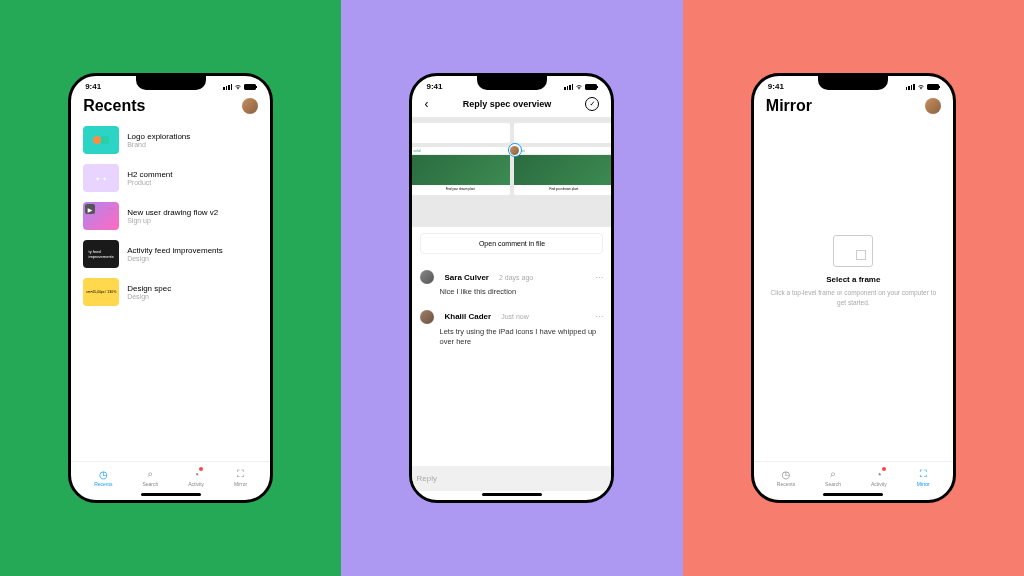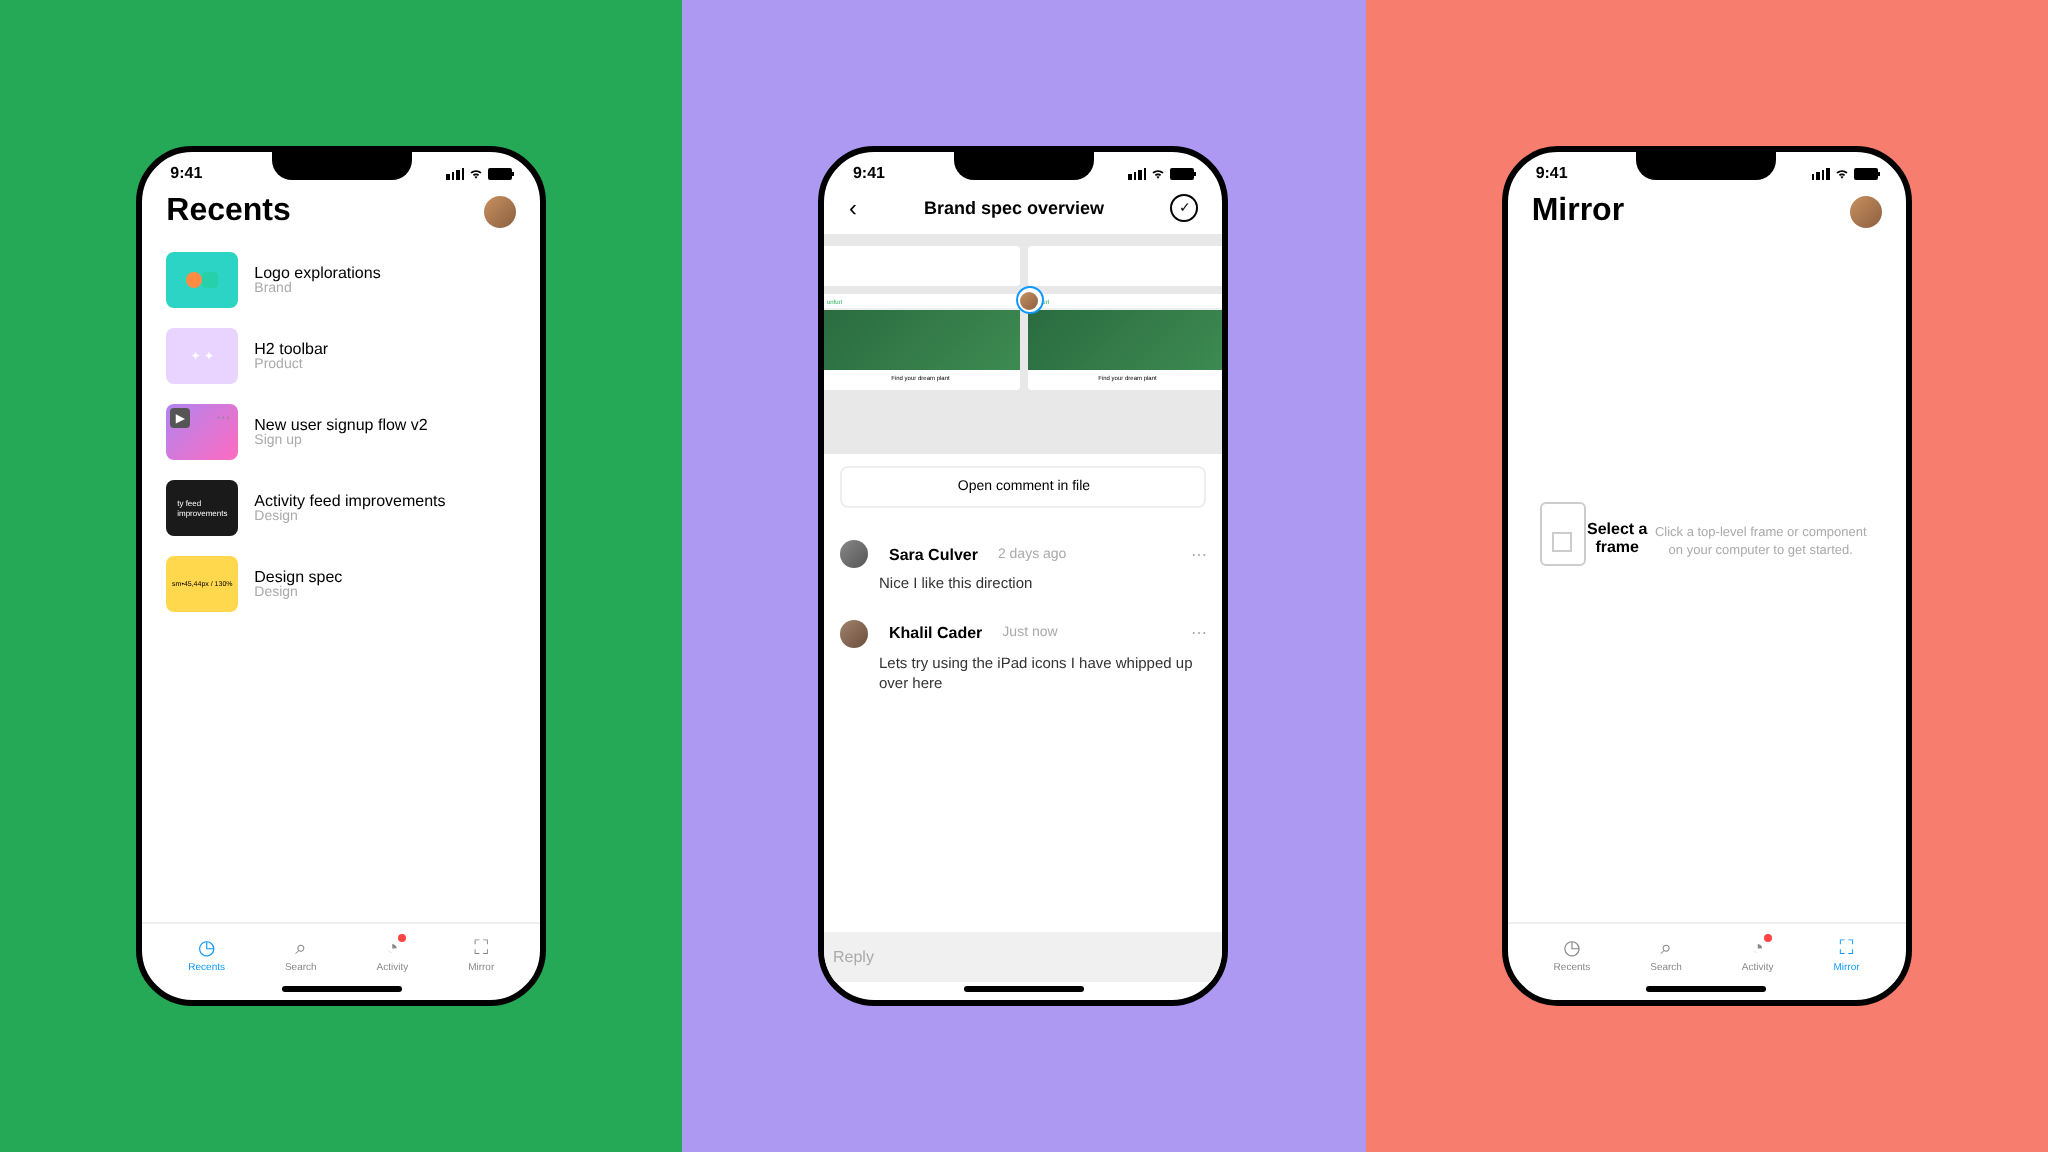--- a/index.html
+++ b/index.html
@@ -52,21 +52,21 @@
 .comments{padding:4px 8px}
 .comment{padding:6px 0}
 .comment-head{display:flex;align-items:center;gap:10px;margin-bottom:3px}
 .comment-avatar{width:14px;height:14px;border-radius:50%;background:linear-gradient(135deg,#888,#555);flex-shrink:0}
 .comment-avatar.a2{background:linear-gradient(135deg,#a0826d,#6b4e3d)}
 .comment-name{font-size:8px;font-weight:600}
 .comment-time{font-size:7px;color:#aaa}
 .comment-dots{margin-left:auto;color:#aaa;font-size:8px}
 .comment-body{font-size:7.5px;color:#333;padding-left:19px;line-height:1.4}
 .reply-bar{margin:0 -8px;padding:8px 12px;background:#f0f0f0;font-size:8px;color:#aaa;margin-top:auto}
-.mirror-empty{display:flex;flex-direction:row;align-items:center;justify-content:center;flex:1;padding:0 16px;text-align:center;margin-top:-40px}
+.mirror-empty{display:flex;flex-direction:column;align-items:center;justify-content:center;flex:1;padding:0 16px;text-align:center;margin-top:-40px}
 .mirror-icon{width:40px;height:32px;border:1px solid #ccc;border-radius:3px;margin-bottom:8px;position:relative}
 .mirror-icon::after{content:'';position:absolute;bottom:6px;right:6px;width:8px;height:8px;border:1px solid #ccc;background:#fff}
 .mirror-title{font-size:8px;font-weight:600;margin-bottom:4px}
 .mirror-sub{font-size:6.5px;color:#aaa;line-height:1.4}
 .signal-bars{display:inline-flex;gap:1px;align-items:flex-end}
 .signal-bars span{width:1.5px;background:#000}
 .signal-bars span:nth-child(1){height:3px}
 .signal-bars span:nth-child(2){height:4px}
 .signal-bars span:nth-child(3){height:5px}
 .signal-bars span:nth-child(4){height:6px}
@@ -111,31 +111,31 @@
             <div class="thumb-blob2"></div>
           </div>
         <div class="file-info">
             <div class="file-title">Logo explorations</div>
             <div class="file-sub">Brand</div>
           </div>
       </div>
       <div class="file-row">
         <div class="thumb thumb-purple">✦ ✦</div>
         <div class="file-info">
-            <div class="file-title">H2 toolbar</div>
+            <div class="file-title">H2 comment</div>
             <div class="file-sub">Product</div>
           </div>
       </div>
       <div class="file-row">
         <div class="thumb thumb-grad">
             <div class="play-btn">▶</div>
             <div class="dots">⋯</div>
           </div>
         <div class="file-info">
-            <div class="file-title">New user signup flow v2</div>
+            <div class="file-title">New user drawing flow v2</div>
             <div class="file-sub">Sign up</div>
           </div>
       </div>
       <div class="file-row">
         <div class="thumb thumb-dark" style="font-size:4px;padding:2px">ty feed<br>improvements</div>
         <div class="file-info">
             <div class="file-title">Activity feed improvements</div>
             <div class="file-sub">Design</div>
           </div>
       </div>
@@ -184,21 +184,21 @@
         <svg class="wifi" viewBox="0 0 20 20">
             <path fill="#000" d="M10 16l-2-2.5c1-1 3-1 4 0zm-4-5c2-2 6-2 8 0l-1.5 1.5c-1.5-1.3-3.5-1.3-5 0zm-3-3c4-3.5 10-3.5 14 0l-1.5 1.5c-3-2.7-8-2.7-11 0z"></path>
           </svg>
         <div class="battery">
             <div class="battery-fill"></div>
           </div>
       </div>
     </div>
     <div class="header">
       <span class="back-icon">‹</span>
-      <div class="header-center">Brand spec overview</div>
+      <div class="header-center">Reply spec overview</div>
       <div class="check-circle">✓</div>
     </div>
     <div class="content" style="padding:0;display:flex;flex-direction:column">
       <div class="canvas-area">
         <div class="canvas-frames">
           <div class="canvas-frame"></div>
           <div class="canvas-frame"></div>
         </div>
         <div class="cursor-dot">
             <div class="cursor-inner"></div>

